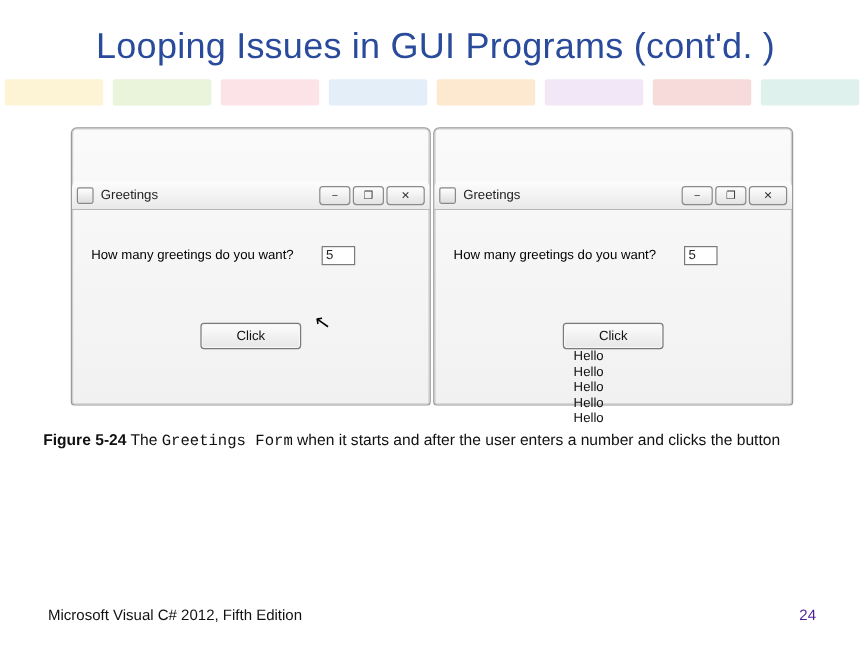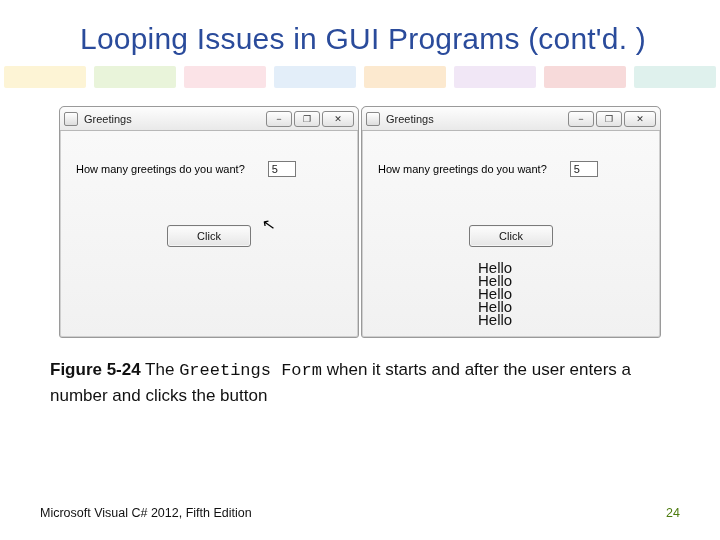--- a/index.html
+++ b/index.html
@@ -52,20 +52,21 @@
     color: #222;
   }
   .titlebar {
     height: 24px;
     background: linear-gradient(#fdfdfd,#e9e9e9);
     border-bottom: 1px solid #b8b8b8;
     border-radius: 5px 5px 0 0;
     display: flex;
     align-items: center;
     padding: 0 4px;
+    margin-top: 44px;
   }
   .win-appicon {
     width: 14px;
     height: 14px;
     border: 1px solid #888;
     background: linear-gradient(#fff,#ddd);
     margin-right: 6px;
     border-radius: 2px;
   }
   .win-title { font-size: 11px; color: #222; flex: 1; }
@@ -129,45 +130,44 @@
   }
   .cursor-arrow {
     position: absolute;
     left: 190px;
     top: 14px;
     font-size: 16px;
     color: #000;
     transform: rotate(-10deg);
   }
   .output-lines {
-    margin-top: 14px;
     margin-left: 104px;
     line-height: 13px;
-    font-size: 15px;
+    font-size: 11px;
     color: #111;
   }
   .caption {
-    margin: 20px 50px 0 50px;
-    font-size: 17px;
+    margin: 20px 50px 0 36px;
+    font-size: 13px;
     color: #111;
     line-height: 1.45;
   }
   .caption .fig-label { font-weight: 700; }
   .caption .mono { font-family: "Consolas","Courier New",monospace; }
   .footer {
     position: absolute;
     bottom: 20px;
     left: 40px;
     right: 40px;
     display: flex;
     justify-content: space-between;
     font-size: 12.5px;
   }
   .footer-left { color: #111; }
-  .footer-right { color: #4d7c0f; }
+  .footer-right { color: #4c1d95; }
 </style>
 </head>
 <body>
 
 <div class="bg-stripes">
   <span style="background:#f6d258"></span>
     <span style="background:#a7d36a"></span>
   <span style="background:#f08fa0"></span>
     <span style="background:#8fbde8"></span>
   <span style="background:#f4a93f"></span>

